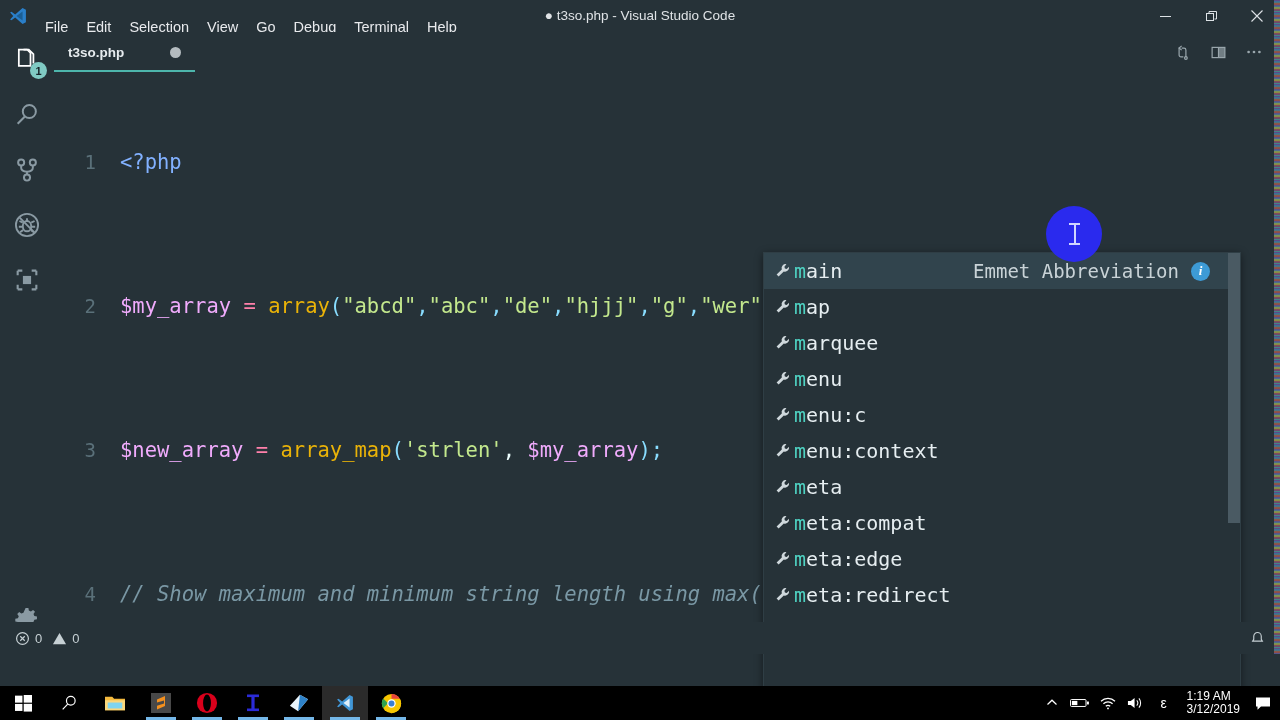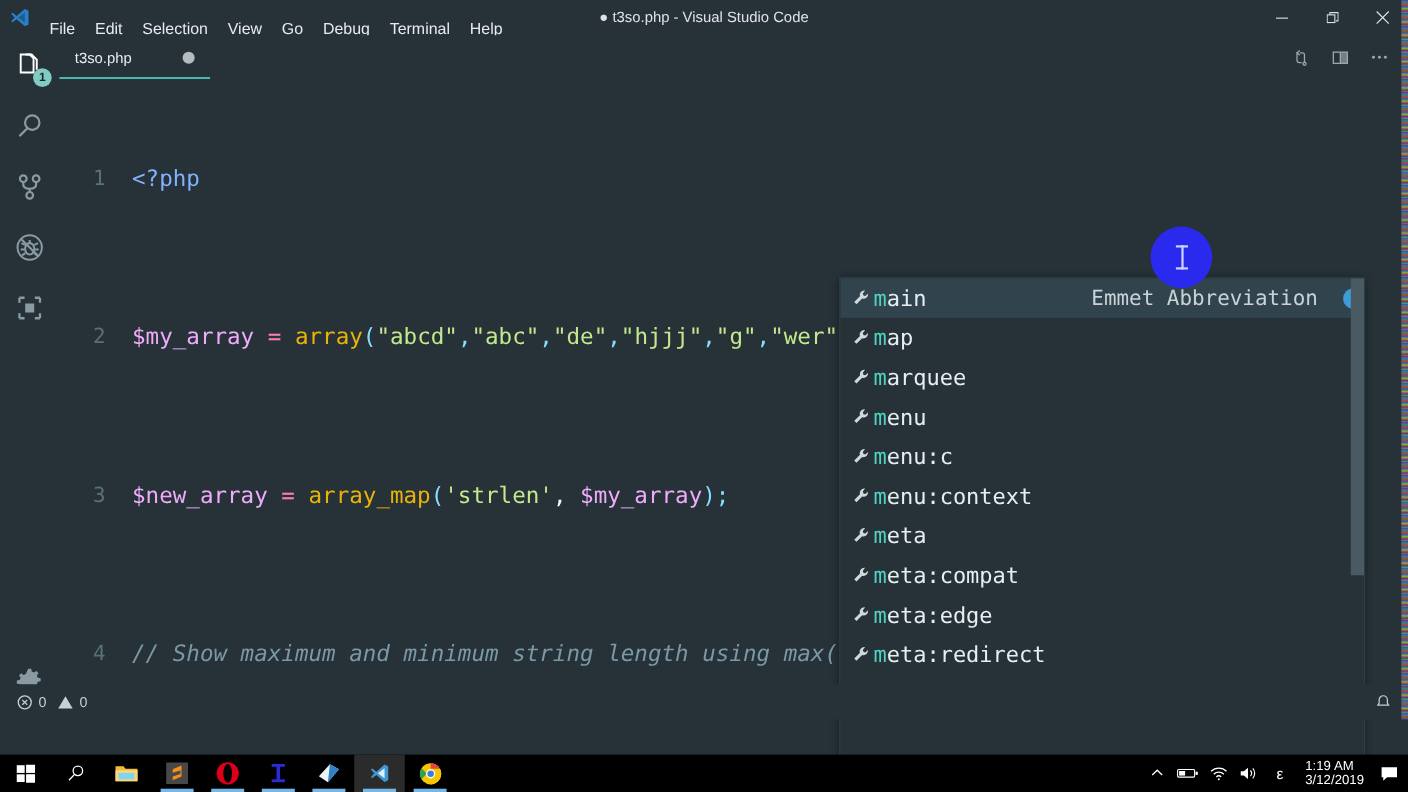--- a/index.html
+++ b/index.html
@@ -95,20 +95,21 @@
     background: #263238;
     display: flex; align-items: stretch;
   }
   .tab {
     position: relative;
     height: 40px;
     display: flex; align-items: center;
     padding: 0 14px 0 14px;
     background: #263238;
     min-width: 130px;
+    font-weight: bold;
   }
   .tab-underline {
     position: absolute; left: 0; bottom: 0;
     width: 100%; height: 2px;
     background: #4db6ac;
   }
   .tab-label {
     font-size: 13.5px;
     color: #e6ebee;
     white-space: nowrap;
@@ -202,24 +203,25 @@
   .sug-icon {
     width: 22px;
     flex: 0 0 22px;
     color: #cfd8dc;
     display: flex; align-items: center; justify-content: center;
   }
   .sug-label { white-space: pre; }
   .sug-hl { color: #4fd2c2; }
   .sug-detail {
     margin-left: auto;
+    margin-right: 30px;
     font-size: 19px;
     color: #c9d3d7;
     display: flex; align-items: center;
-    gap: 23px;
+    gap: 12px;
   }
   .info-dot {
     width: 19px; height: 19px;
     border-radius: 50%;
     background: #3d9bd6;
     color: #ffffff;
     font-size: 13px;
     font-style: italic;
     font-weight: bold;
     display: flex; align-items: center; justify-content: center;

